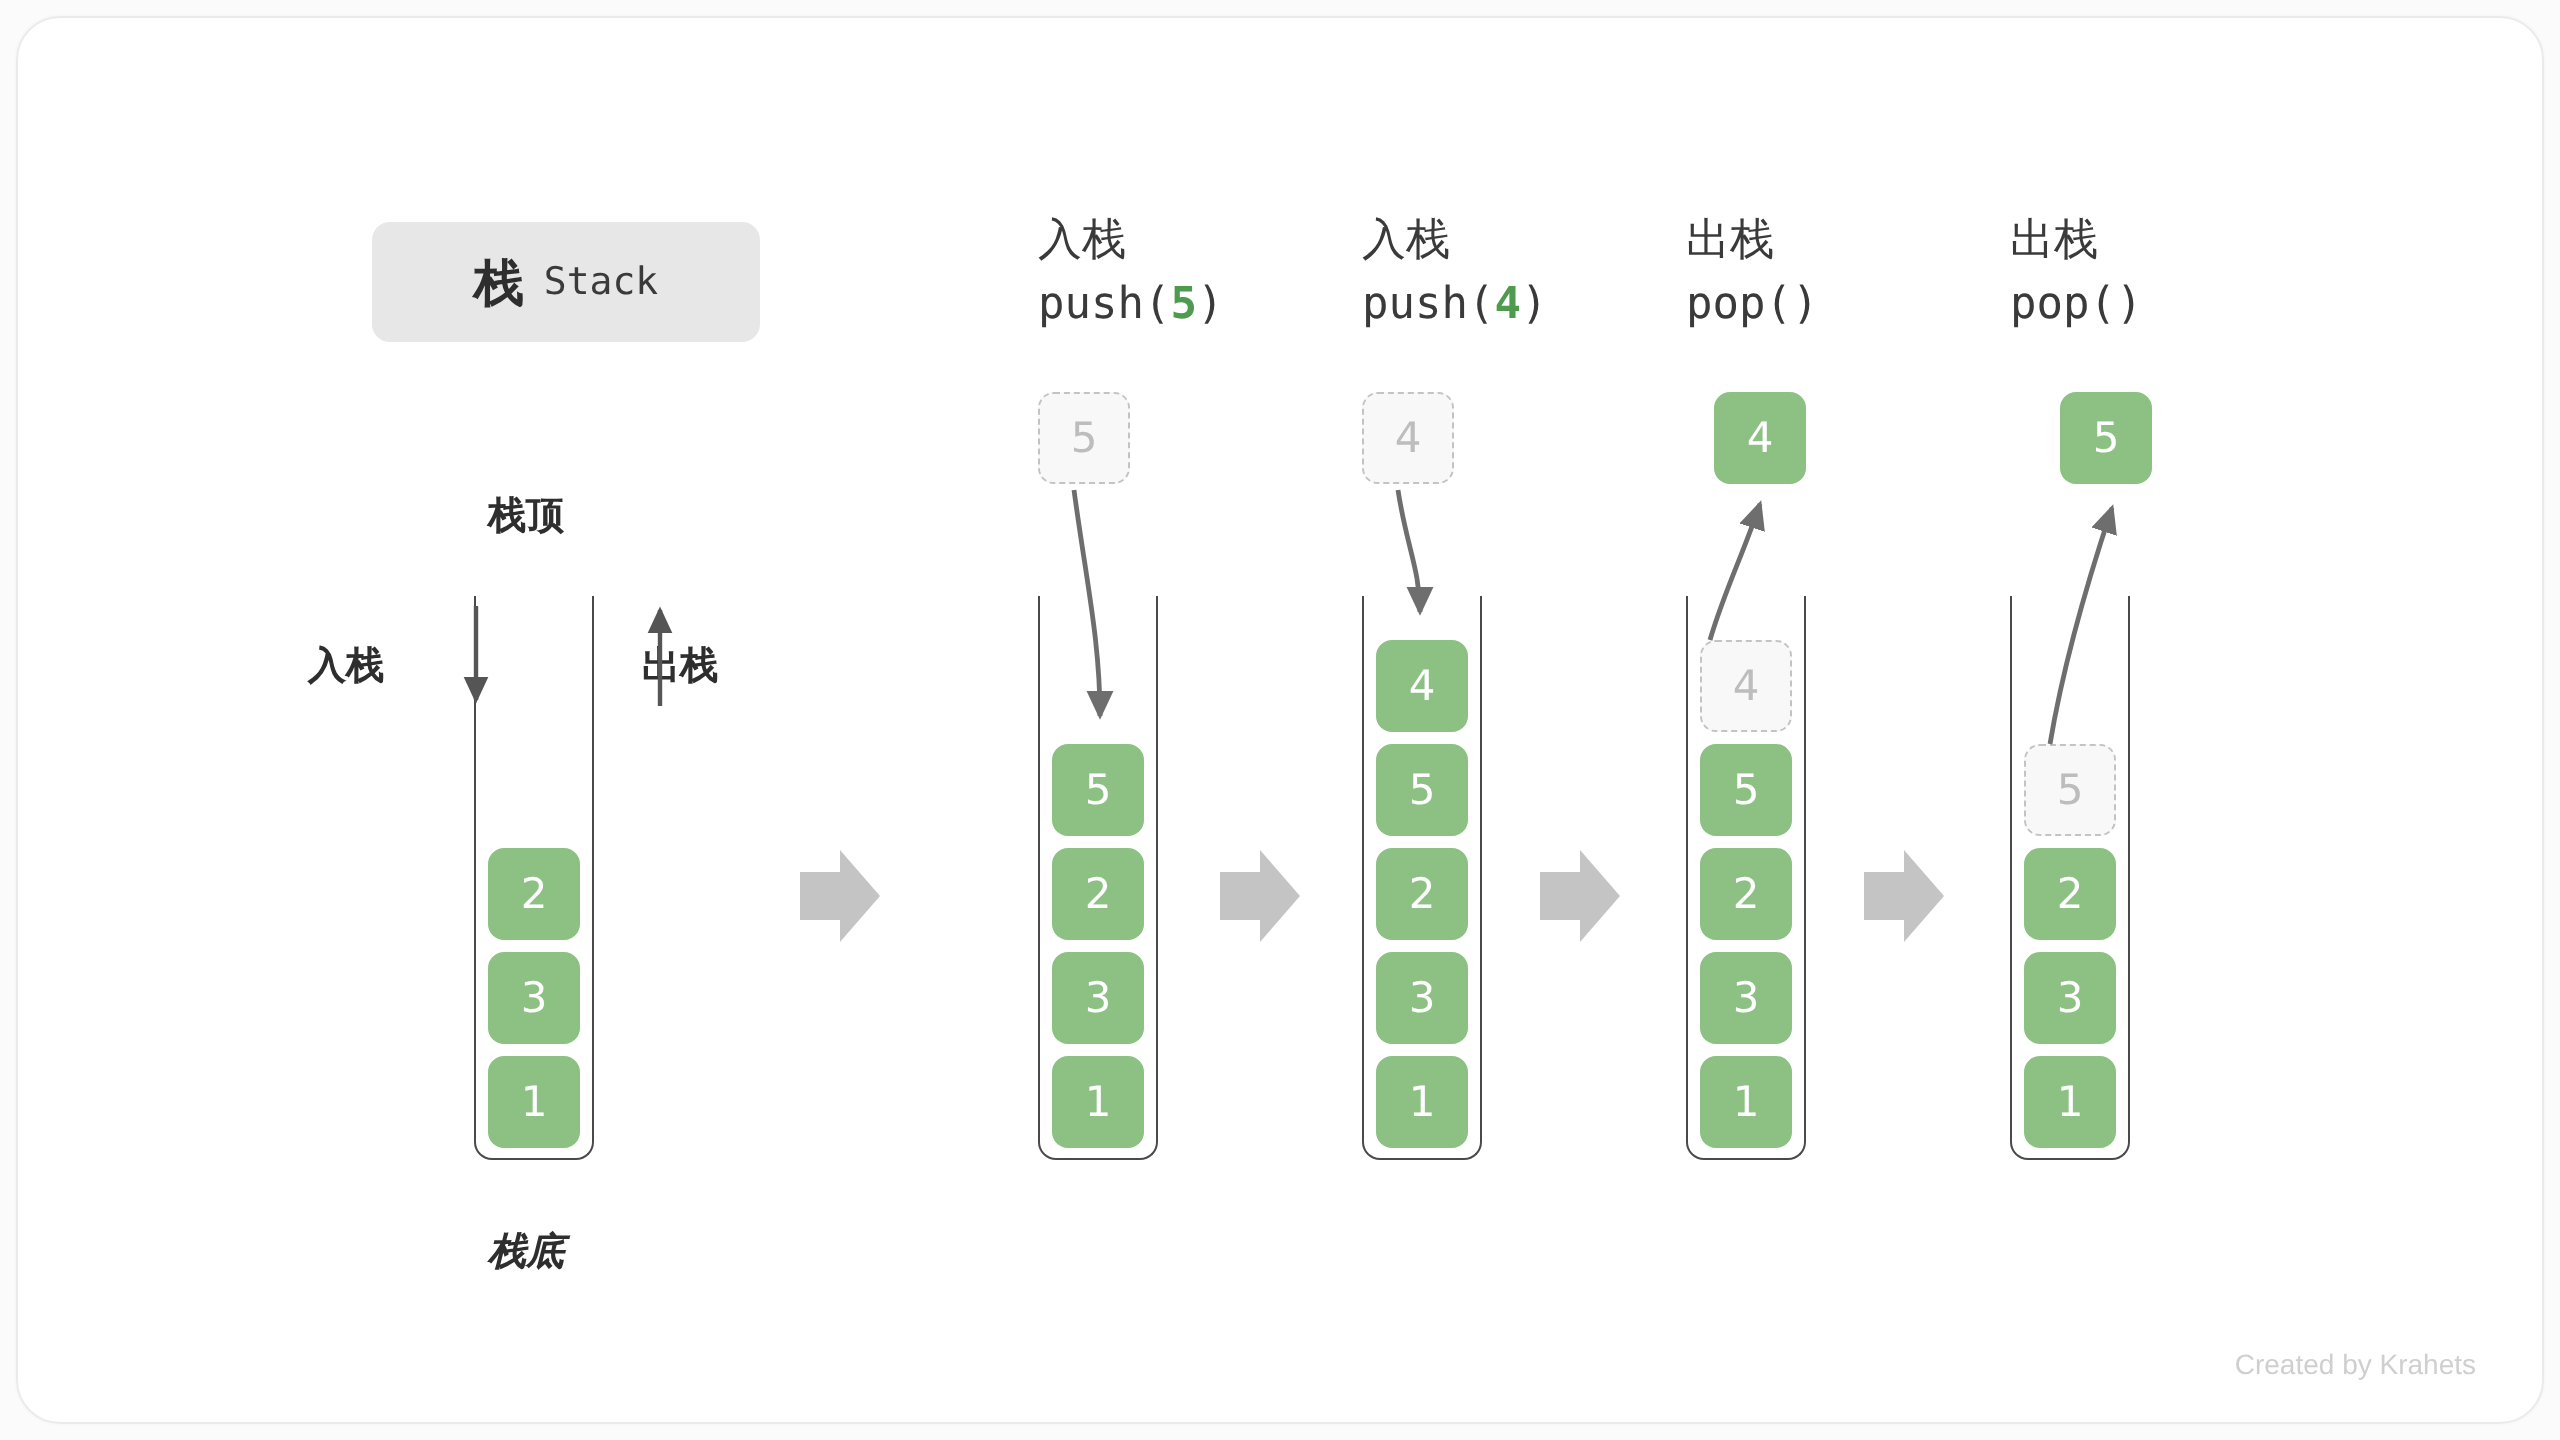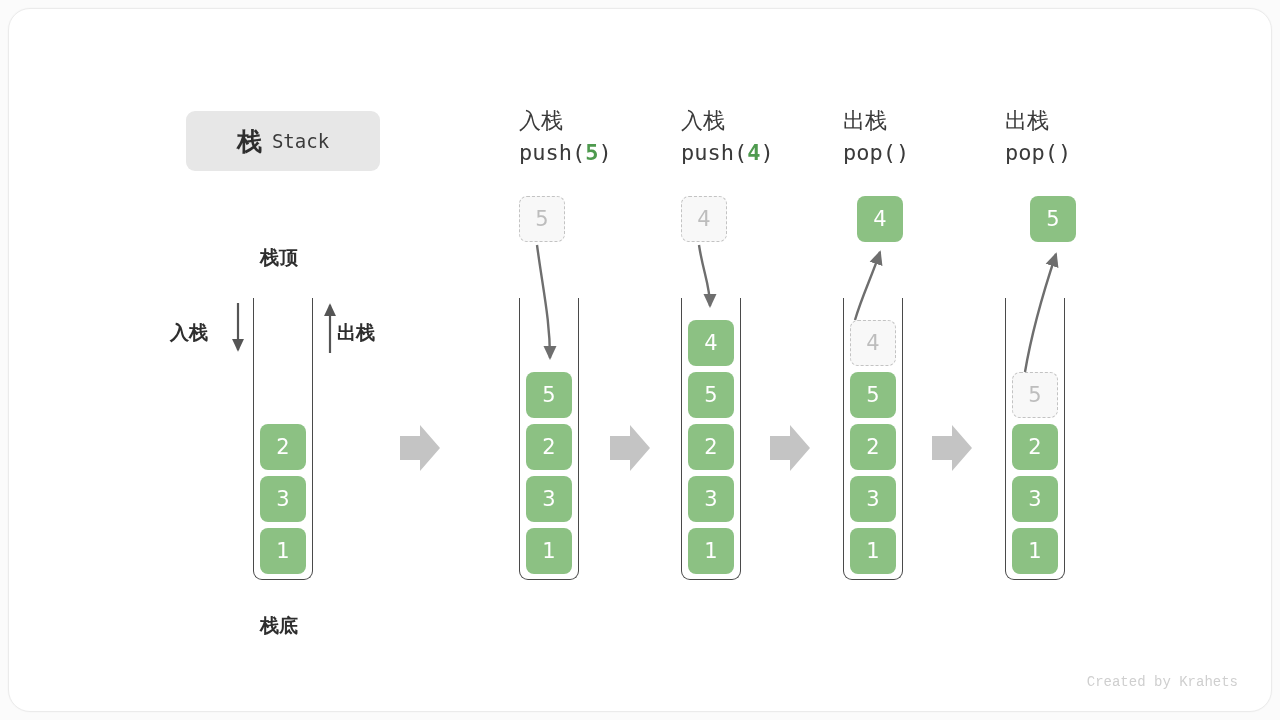--- a/index.html
+++ b/index.html
@@ -144,40 +144,40 @@
     top: 0;
     width: 1280px;
     height: 720px;
     pointer-events: none;
   }
 
   .footer {
     position: absolute;
     right: 42px;
     bottom: 30px;
-    font-family: Liberation Mono, monospace;
+    font-family: Liberation Sans, sans-serif;
     font-size: 14px;
     color: #cfcfcf;
     white-space: nowrap;
   }
 </style>
 </head>
 <body>
 
 <div id="canvas">
   <div class="card"></div>
 
   <div class="title-badge">
     <span class="t-cn">栈</span>
     <span class="t-en">Stack</span>
   </div>
 
-  <div class="column" style="left:204px">
+  <div class="column" style="left:188px">
     <div class="label-cn" style="left:56px; top:245px;">栈顶</div>
-    <div class="label-cn" style="left:56px; top:613px;">栈底</div>
+    <div class="label-cn" style="left:56px; top:613px;font-style:italic;">栈底</div>
     <div class="label-cn" style="left:-34px; top:320px;">入栈</div>
     <div class="label-cn" style="left:133px; top:320px;">出栈</div>
 
     <div class="container-u" style="left:49px; top:298px; height:282px;"></div>
 
     <div class="cell solid" style="left:56px; top:424px;">2</div>
     <div class="cell solid" style="left:56px; top:476px;">3</div>
     <div class="cell solid" style="left:56px; top:528px;">1</div>
   </div>
 

